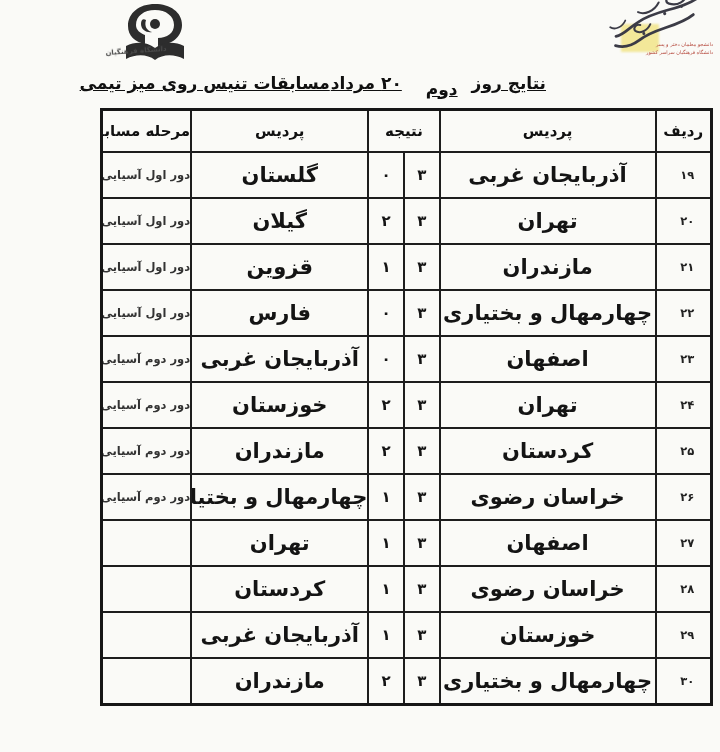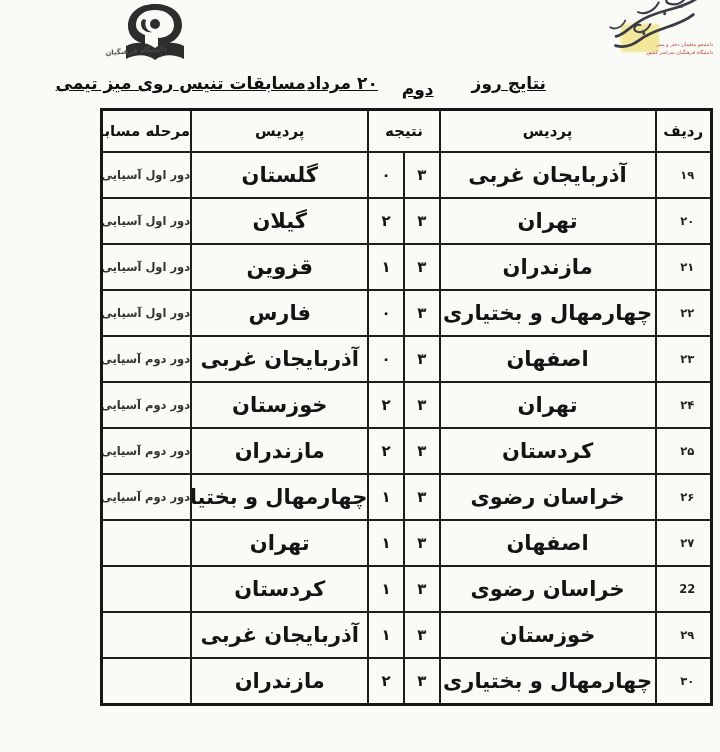--- a/index.html
+++ b/index.html
@@ -27,21 +27,21 @@
     position:absolute;right:2px;top:40px;width:130px;
     font-size:5px;line-height:8px;color:#b4463a;text-align:right;
     direction:rtl;filter:blur(.6px);white-space:nowrap;
   }
   .title-line{
     position:absolute;left:132px;top:70px;width:414px;height:26px;
     direction:rtl;display:flex;align-items:center;
     font-size:17px;font-weight:bold;color:#101010;white-space:nowrap;
   }
   .title-line span{display:inline-block;text-decoration:underline;}
-  .title-line span:nth-child(1){margin-left:38px;}
+  .title-line span:nth-child(1){margin-left:14px;}
   .title-line span:nth-child(2){margin-left:24px;margin-top:11px;}
   .title-line span:nth-child(3){margin-left:1px;}
   
   .table-wrap{position:absolute;left:100px;top:108px;width:613px;}
   table{
     border-collapse:collapse;direction:rtl;width:613px;table-layout:fixed;
     background:transparent;
   }
   th,td{
     border:2px solid #1d1d1d;text-align:center;vertical-align:middle;
@@ -190,21 +190,21 @@
         </tr>
         <tr>
           <td class="col-no">۲۷</td>
           <td class="col-team">اصفهان</td>
           <td class="col-score">۳</td>
           <td class="col-score">۱</td>
           <td class="col-team">تهران</td>
           <td class="col-stage"></td>
         </tr>
         <tr>
-          <td class="col-no">22</td>
+          <td class="col-no">۲۸</td>
           <td class="col-team">خراسان رضوی</td>
           <td class="col-score">۳</td>
           <td class="col-score">۱</td>
           <td class="col-team">کردستان</td>
           <td class="col-stage"></td>
         </tr>
         <tr>
           <td class="col-no">۲۹</td>
           <td class="col-team">خوزستان</td>
           <td class="col-score">۳</td>

